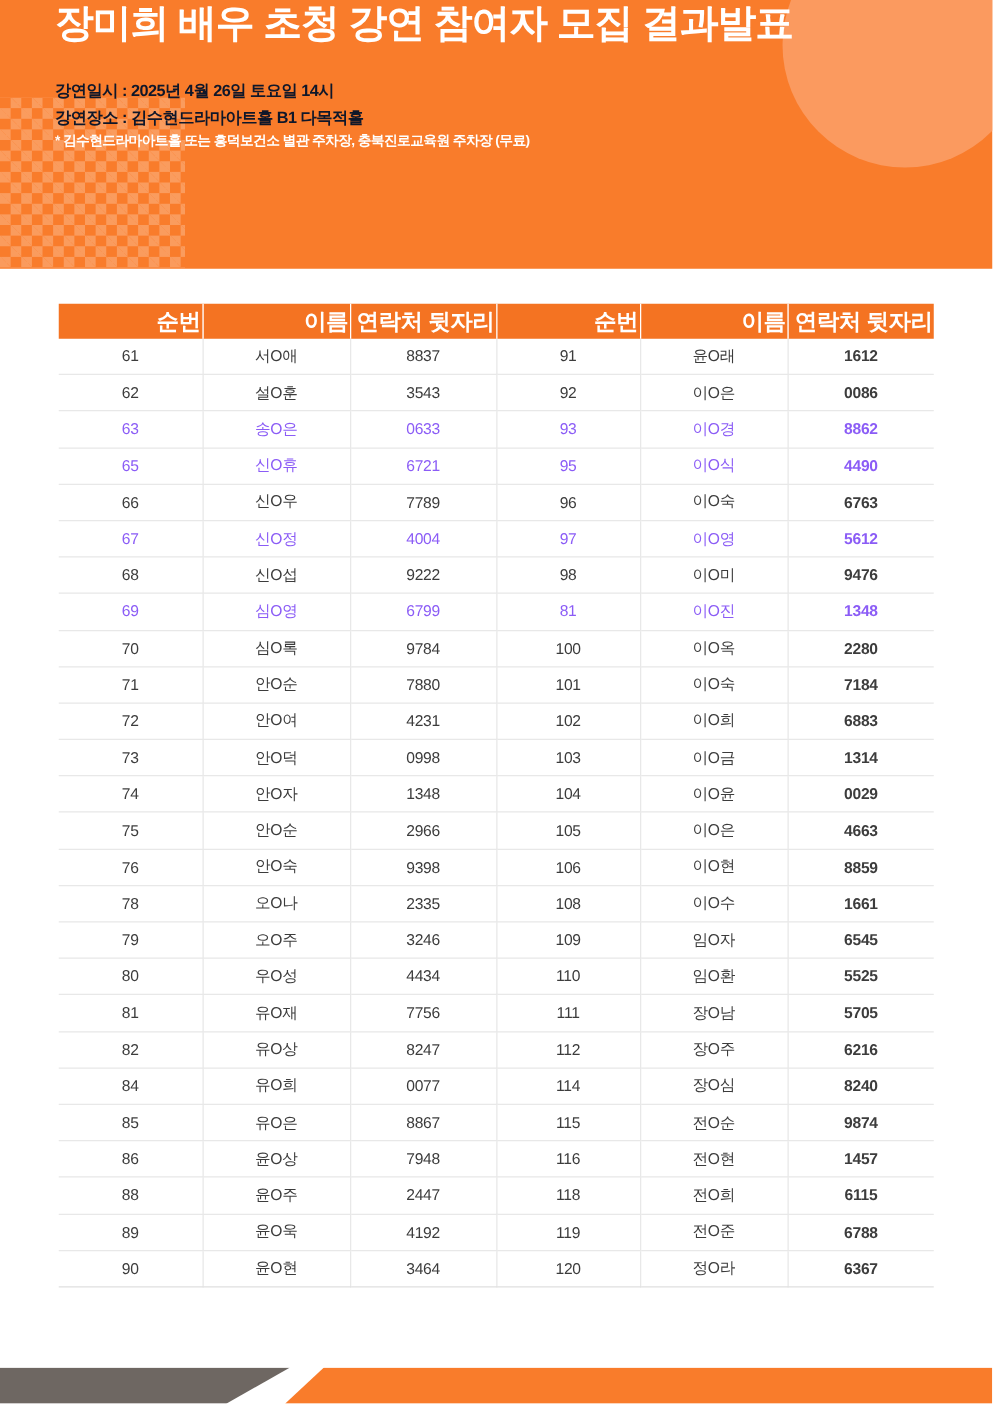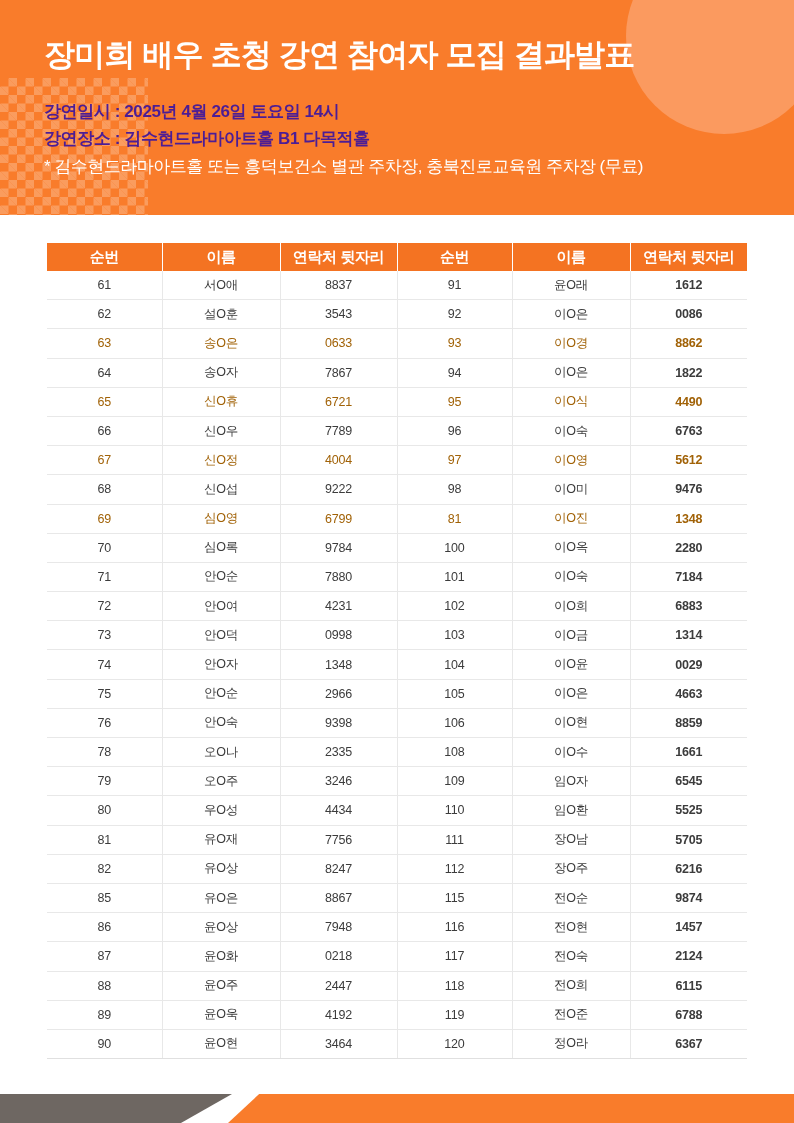--- a/index.html
+++ b/index.html
@@ -47,83 +47,82 @@
     opacity: .85;
     pointer-events: none;
   }
   .header-inner {
     position: relative;
     z-index: 3;
     padding: 0 0 0 44px;
   }
   .doc-title {
     margin: 0;
-    padding-top: 36px;
     color: #ffffff;
     font-size: 31px;
     font-weight: bold;
     letter-spacing: -0.8px;
     line-height: 1.25;
     white-space: nowrap;
   }
   .meta-block {
     margin-top: 23px;
   }
   .meta-line {
-    color: #4c1d95;
-    font-size: 17px;
+    color: #0f172a;
+    font-size: 13px;
     font-weight: bold;
     letter-spacing: -0.4px;
     line-height: 1.62;
     white-space: nowrap;
   }
   .meta-note {
     color: #ffffff;
-    font-size: 17px;
-    font-weight: normal;
+    font-size: 11px;
+    font-weight: bold;
     letter-spacing: -0.5px;
     line-height: 1.7;
     white-space: nowrap;
   }
 
   
   .table-wrap {
     padding: 28px 44px 0 47px;
   }
   table.roster {
     border-collapse: collapse;
     width: 700px;
     table-layout: fixed;
   }
   table.roster th {
     background: #f47322;
     color: #ffffff;
-    font-size: 15px;
+    font-size: 18px;
     font-weight: bold;
     letter-spacing: -0.4px;
     height: 26px;
     border-right: 1px solid #ffffff;
-    text-align: center;
+    text-align: right;
     vertical-align: middle;
   }
   table.roster th:last-child { border-right: none; }
   table.roster td {
     height: 26.2px;
     text-align: center;
     vertical-align: middle;
     font-size: 12.5px;
     letter-spacing: -0.2px;
     border-bottom: 1px solid #e8e8e8;
     border-right: 1px solid #e8e8e8;
     color: #3c3c3c;
     white-space: nowrap;
   }
   table.roster td:last-child { border-right: none; font-weight: bold; }
   table.roster tbody tr:last-child td { border-bottom: 1px solid #e0e0e0; }
-  table.roster td.dim { color: #a16207; }
+  table.roster td.dim { color: #8b5cf6; }
 
   col.c-num  { width: 115px; }
   col.c-name { width: 118px; }
   col.c-tel  { width: 117px; }
 
   
   .footer {
     position: absolute;
     left: 0;
     bottom: 0;
@@ -205,28 +204,20 @@
         </tr>
         <tr>
           <td class="dim">63</td>
           <td class="dim">송O은</td>
           <td class="dim">0633</td>
           <td class="dim">93</td>
           <td class="dim">이O경</td>
           <td class="dim">8862</td>
         </tr>
         <tr>
-          <td>64</td>
-          <td>송O자</td>
-          <td>7867</td>
-          <td>94</td>
-          <td>이O은</td>
-          <td>1822</td>
-        </tr>
-        <tr>
           <td class="dim">65</td>
           <td class="dim">신O휴</td>
           <td class="dim">6721</td>
           <td class="dim">95</td>
           <td class="dim">이O식</td>
           <td class="dim">4490</td>
         </tr>
         <tr>
           <td>66</td>
           <td>신O우</td>
@@ -349,44 +340,44 @@
         </tr>
         <tr>
           <td>82</td>
           <td>유O상</td>
           <td>8247</td>
           <td>112</td>
           <td>장O주</td>
           <td>6216</td>
         </tr>
         <tr>
+          <td>84</td>
+          <td>유O희</td>
+          <td>0077</td>
+          <td>114</td>
+          <td>장O심</td>
+          <td>8240</td>
+        </tr>
+        <tr>
           <td>85</td>
           <td>유O은</td>
           <td>8867</td>
           <td>115</td>
           <td>전O순</td>
           <td>9874</td>
         </tr>
         <tr>
           <td>86</td>
           <td>윤O상</td>
           <td>7948</td>
           <td>116</td>
           <td>전O현</td>
           <td>1457</td>
         </tr>
         <tr>
-          <td>87</td>
-          <td>윤O화</td>
-          <td>0218</td>
-          <td>117</td>
-          <td>전O숙</td>
-          <td>2124</td>
-        </tr>
-        <tr>
           <td>88</td>
           <td>윤O주</td>
           <td>2447</td>
           <td>118</td>
           <td>전O희</td>
           <td>6115</td>
         </tr>
         <tr>
           <td>89</td>
           <td>윤O욱</td>

